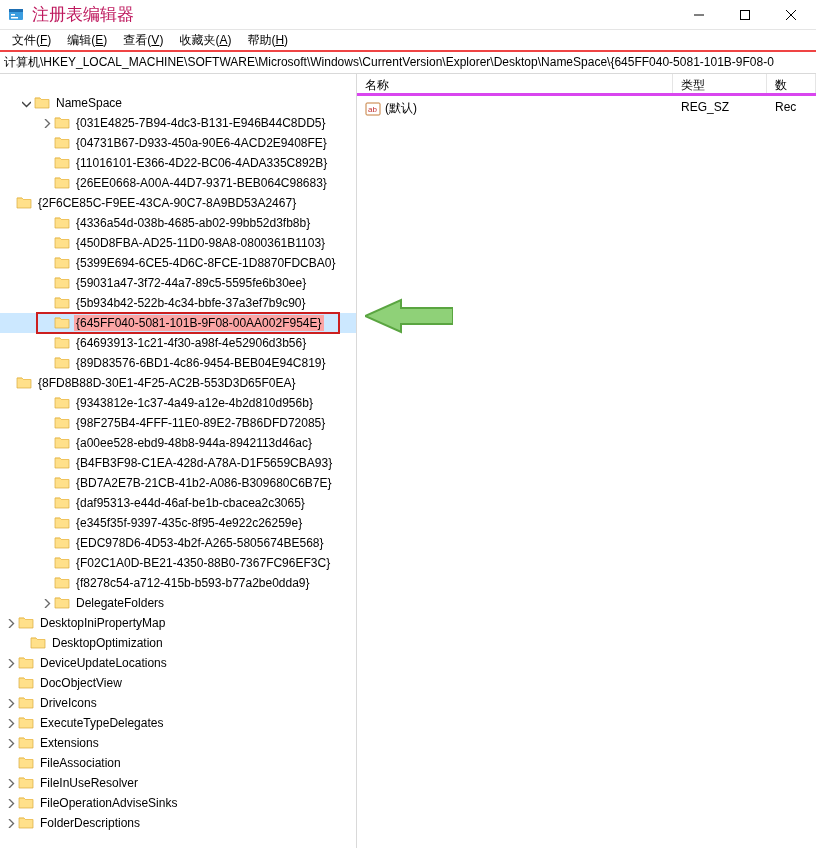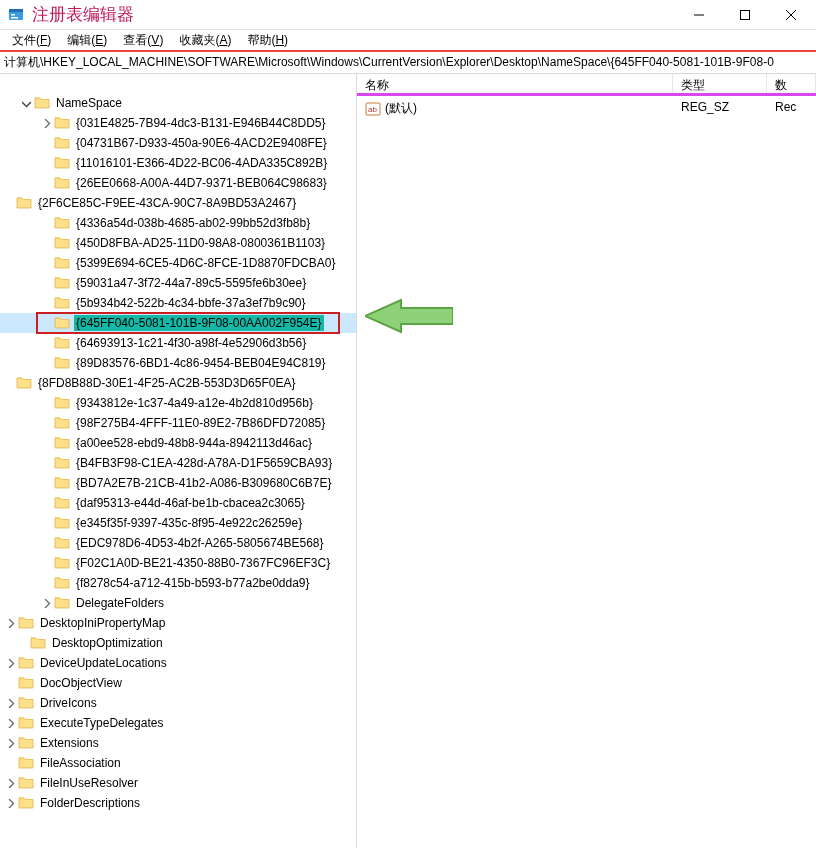--- a/index.html
+++ b/index.html
@@ -21,21 +21,21 @@
   .left { width:357px; border-right:1px solid #d9d9d9; overflow-y:scroll; overflow-x:hidden; }
   .right { flex:1; overflow:hidden; }
   
   .tree { font-size:12px; padding:3px 0 6px 0; position:relative;margin-top:16px; }
   .node { display:flex; align-items:center; height:20px; white-space:nowrap; position:relative; }
   .node .chev { width:16px; height:16px; display:flex; align-items:center; justify-content:center; color:#6a6a6a; font-size:10px; }
   .node .chev.empty { visibility:hidden; }
   .folder-icon { width:16px; height:14px; margin-right:4px; }
   .node .label { padding:1px 2px; }
   .node.selected { background:#cce8ff; }
-  .node.selected .label { background:#14b8a6; }
+  .node.selected .label { background:#fca5a5; }
   .highlight-box { position:absolute; border:2px solid #cc1f1f; pointer-events:none; }
   
   .cols { height:22px; display:flex; font-size:12px; border-bottom:3px solid #d946ef; }
   .colh { padding:3px 8px; border-right:1px solid #e5e5e5; }
   .rlist { padding:4px 0; font-size:12px; }
   .rrow { display:flex; align-items:flex-start; height:20px; }
   .rrow .c1 { display:flex; align-items:center; padding-left:8px; }
   .ab-icon { width:16px; height:16px; margin-right:4px; }
   
   .arrow { position:absolute; left:365px; top:296px; pointer-events:none; }
@@ -405,20 +405,32 @@
         <div class="node" style="padding-left:2px">
           <span class="chev">
             <svg width="9" height="9">
               <path d="M3 0 L7.5 4.5 L3 9" fill="none" stroke="#6a6a6a" stroke-width="1.4"></path>
             </svg>
           </span>
           <svg class="folder-icon" viewBox="0 0 16 14">
             <path d="M1 2 h5 l1.5 1.5 H15 V12 H1 Z" fill="#ffe08a" stroke="#d9a93c" stroke-width="0.7"></path>
             <path d="M1 2 h5 l1.5 1.5 H15" fill="none" stroke="#f3c659" stroke-width="0.7"></path>
           </svg>
+          <span class="label">FileOperationAdviseSinks</span>
+        </div>
+        <div class="node" style="padding-left:2px">
+          <span class="chev">
+            <svg width="9" height="9">
+              <path d="M3 0 L7.5 4.5 L3 9" fill="none" stroke="#6a6a6a" stroke-width="1.4"></path>
+            </svg>
+          </span>
+          <svg class="folder-icon" viewBox="0 0 16 14">
+            <path d="M1 2 h5 l1.5 1.5 H15 V12 H1 Z" fill="#ffe08a" stroke="#d9a93c" stroke-width="0.7"></path>
+            <path d="M1 2 h5 l1.5 1.5 H15" fill="none" stroke="#f3c659" stroke-width="0.7"></path>
+          </svg>
           <span class="label">FolderDescriptions</span>
         </div>
         <div class="highlight-box" style="left: 36px; top: 222px; width: 304px; height: 22px;"></div>
       </div>
   </div>
   <div class="right">
     <div class="cols">
       <div class="colh" style="width:316px">名称</div>
       <div class="colh" style="width:94px">类型</div>
       <div class="colh" style="flex:1">数</div>

